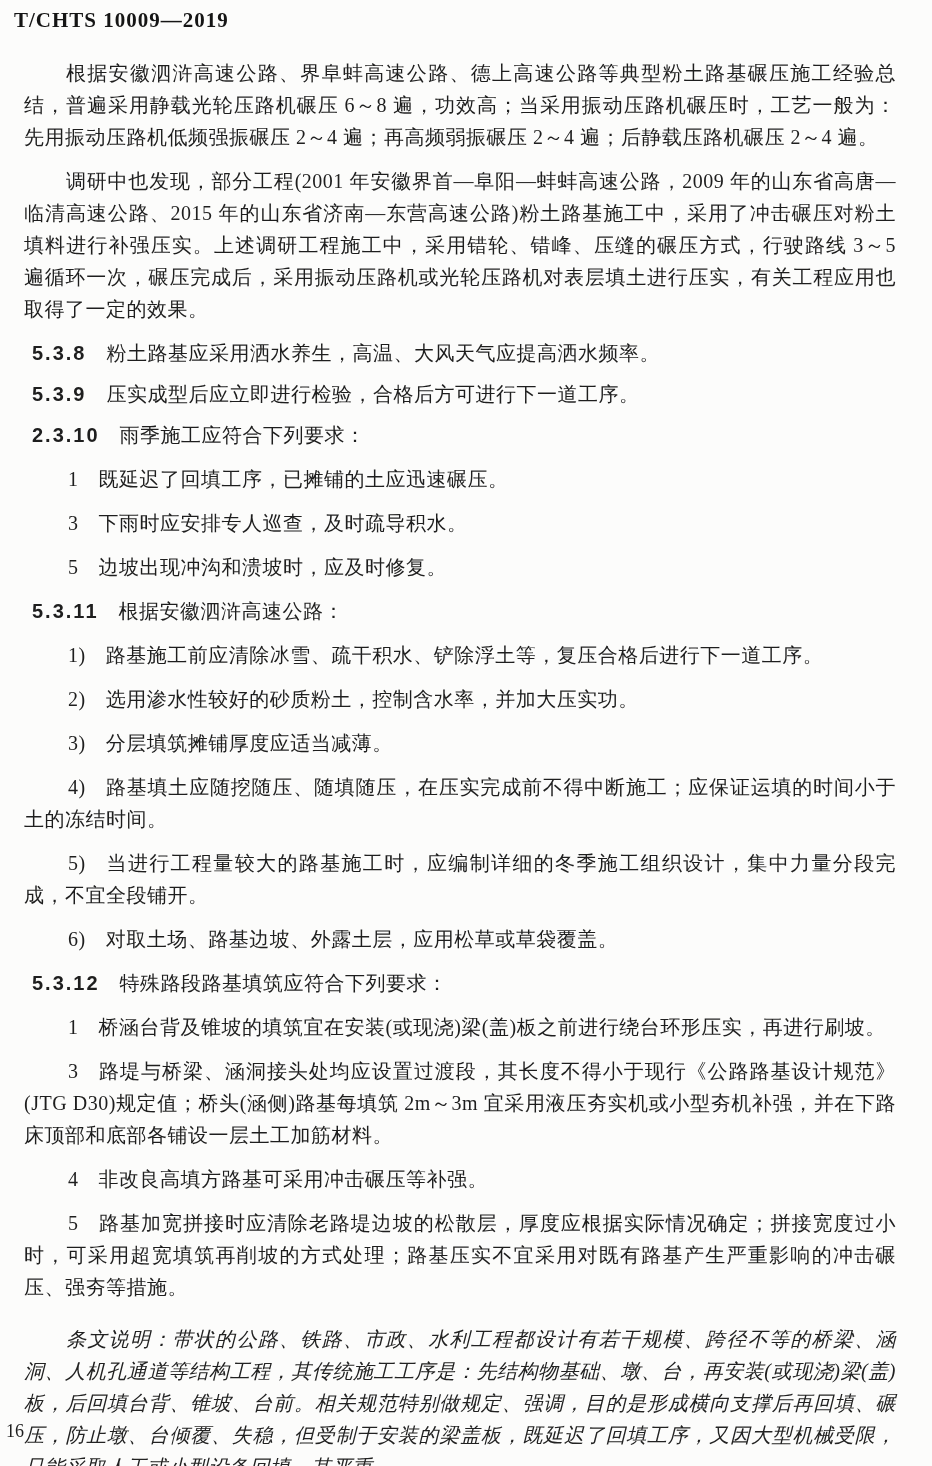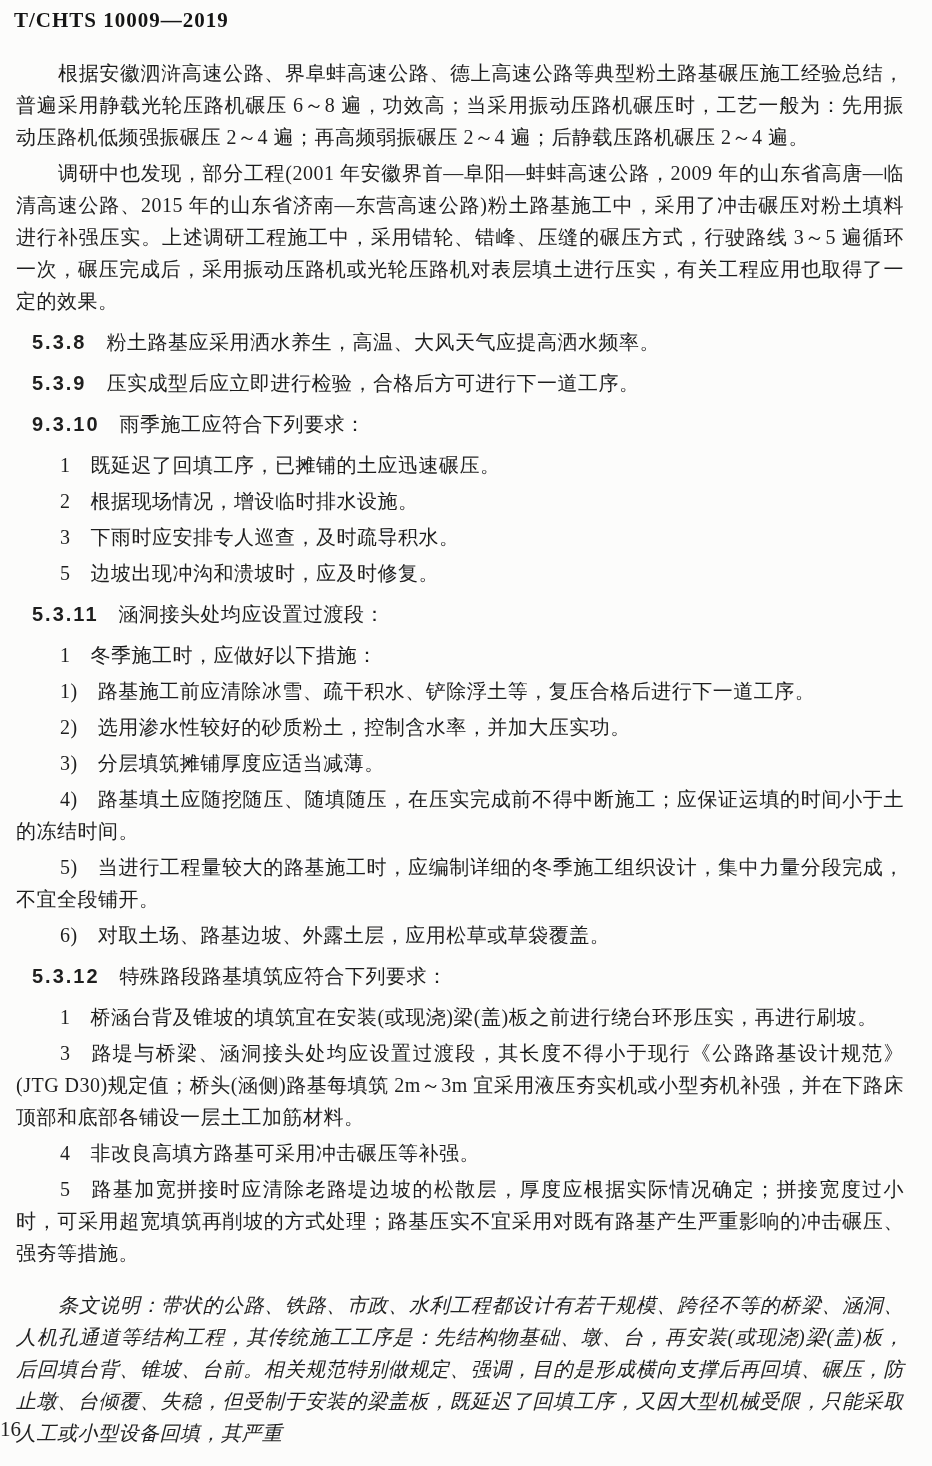--- a/index.html
+++ b/index.html
@@ -27,21 +27,21 @@
     color: #151515;
     font-family: "Liberation Serif", "DejaVu Serif", serif;
   }
   .doc-body {
     margin-top: 24px;
     font-size: 20px;
     line-height: 32px;
     text-align: justify;
     letter-spacing: 0.5px;
   }
-  .para { margin: 4px; }
+  .para { margin: 12px; }
   .para.body { text-indent: 42px; }
   .para.clause { margin: 9px 0; }
   .clause .num {
     font-family: "Liberation Sans", "DejaVu Sans", sans-serif;
     font-weight: 700;
     letter-spacing: 2px;
     margin-left: 20px;
     margin-right: 20px;
     white-space: nowrap;
   }
@@ -52,44 +52,42 @@
     white-space: nowrap;
   }
   .para.note {
     margin-top: 20px;
     text-indent: 42px;
     font-style: italic;
     color: #222;
   }
   .page-number {
     position: absolute;
-    left: 0;
+    left: 6px;
     bottom: 24px;
-    font-size: 21px;
+    font-size: 18px;
     color: #1e1e1e;
   }
 </style>
 </head>
 <body>
 
 <div class="page">
   <div class="doc-header">T/CHTS 10009—2019</div>
 
   <div class="doc-body">
       <div class="para body"><span>根据安徽泗浒高速公路、界阜蚌高速公路、德上高速公路等典型粉土路基碾压施工经验总结，普遍采用静载光轮压路机碾压 6～8 遍，功效高；当采用振动压路机碾压时，工艺一般为：先用振动压路机低频强振碾压 2～4 遍；再高频弱振碾压 2～4 遍；后静载压路机碾压 2～4 遍。</span></div>
       <div class="para body"><span>调研中也发现，部分工程(2001 年安徽界首—阜阳—蚌蚌高速公路，2009 年的山东省高唐—临清高速公路、2015 年的山东省济南—东营高速公路)粉土路基施工中，采用了冲击碾压对粉土填料进行补强压实。上述调研工程施工中，采用错轮、错峰、压缝的碾压方式，行驶路线 3～5 遍循环一次，碾压完成后，采用振动压路机或光轮压路机对表层填土进行压实，有关工程应用也取得了一定的效果。</span></div>
       <div class="para clause"><span class="num">5.3.8</span><span>粉土路基应采用洒水养生，高温、大风天气应提高洒水频率。</span></div>
       <div class="para clause"><span class="num">5.3.9</span><span>压实成型后应立即进行检验，合格后方可进行下一道工序。</span></div>
-      <div class="para clause"><span class="num">9.3.10</span><span>雨季施工应符合下列要求：</span></div>
+      <div class="para clause"><span class="num">2.3.10</span><span>雨季施工应符合下列要求：</span></div>
       <div class="para item"><span class="num">1</span><span>既延迟了回填工序，已摊铺的土应迅速碾压。</span></div>
-      <div class="para item"><span class="num">2</span><span>根据现场情况，增设临时排水设施。</span></div>
       <div class="para item"><span class="num">3</span><span>下雨时应安排专人巡查，及时疏导积水。</span></div>
       <div class="para item"><span class="num">5</span><span>边坡出现冲沟和溃坡时，应及时修复。</span></div>
-      <div class="para clause"><span class="num">5.3.11</span><span>涵洞接头处均应设置过渡段：</span></div>
-      <div class="para item"><span class="num">1</span><span>冬季施工时，应做好以下措施：</span></div>
+      <div class="para clause"><span class="num">5.3.11</span><span>根据安徽泗浒高速公路：</span></div>
       <div class="para subitem"><span class="num">1)</span><span>路基施工前应清除冰雪、疏干积水、铲除浮土等，复压合格后进行下一道工序。</span></div>
       <div class="para subitem"><span class="num">2)</span><span>选用渗水性较好的砂质粉土，控制含水率，并加大压实功。</span></div>
       <div class="para subitem"><span class="num">3)</span><span>分层填筑摊铺厚度应适当减薄。</span></div>
       <div class="para subitem"><span class="num">4)</span><span>路基填土应随挖随压、随填随压，在压实完成前不得中断施工；应保证运填的时间小于土的冻结时间。</span></div>
       <div class="para subitem"><span class="num">5)</span><span>当进行工程量较大的路基施工时，应编制详细的冬季施工组织设计，集中力量分段完成，不宜全段铺开。</span></div>
       <div class="para subitem"><span class="num">6)</span><span>对取土场、路基边坡、外露土层，应用松草或草袋覆盖。</span></div>
       <div class="para clause"><span class="num">5.3.12</span><span>特殊路段路基填筑应符合下列要求：</span></div>
       <div class="para item"><span class="num">1</span><span>桥涵台背及锥坡的填筑宜在安装(或现浇)梁(盖)板之前进行绕台环形压实，再进行刷坡。</span></div>
       <div class="para item"><span class="num">3</span><span>路堤与桥梁、涵洞接头处均应设置过渡段，其长度不得小于现行《公路路基设计规范》(JTG D30)规定值；桥头(涵侧)路基每填筑 2m～3m 宜采用液压夯实机或小型夯机补强，并在下路床顶部和底部各铺设一层土工加筋材料。</span></div>
       <div class="para item"><span class="num">4</span><span>非改良高填方路基可采用冲击碾压等补强。</span></div>

